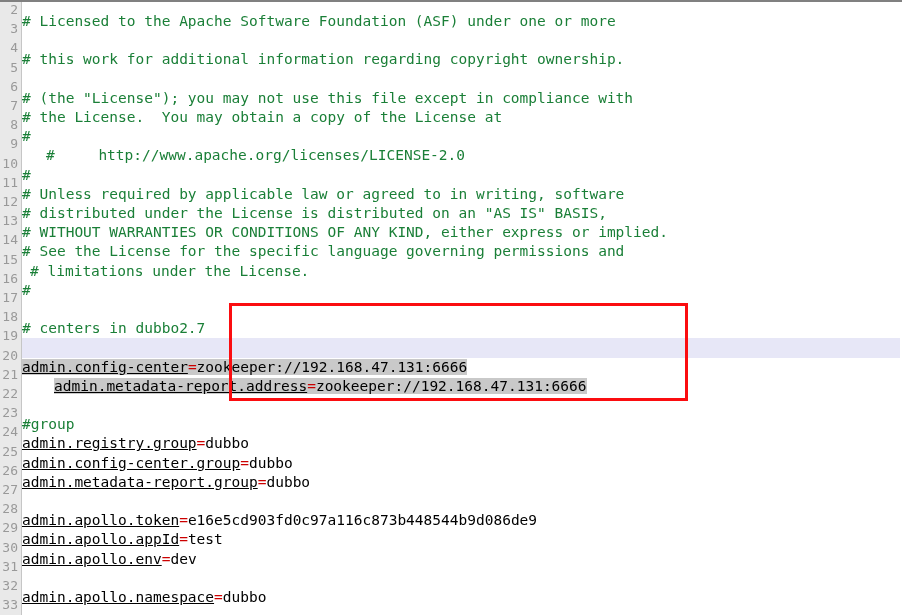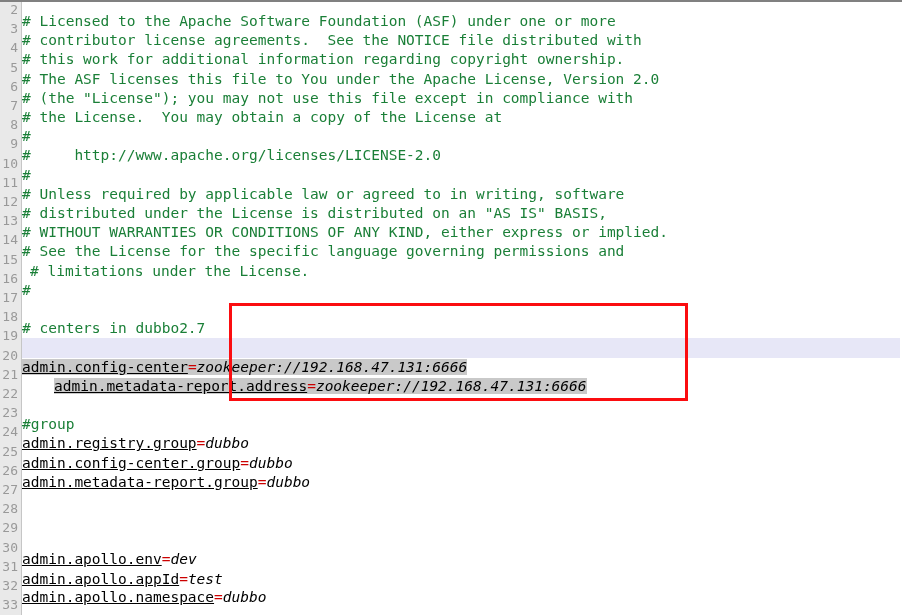--- a/index.html
+++ b/index.html
@@ -86,21 +86,21 @@
   }
 
   .line .txt {
     position: relative;
     display: inline;
   }
 
   .cmt { color: #1a7f37; }
   .eq  { color: #cc0000; }
   .key { color: #000000; text-decoration: underline; }
-  .val { color: #000000; font-style: italic; }
+  .val { color: #000000; }
 
   
   .sel {
     background: #c9c9c9;
   }
 
   
   .red-box {
     position: absolute;
     border: 3px solid #fb0d10;
@@ -156,47 +156,46 @@
       <div class="gutter-num" style="top: 499.2px; right: 3px;">28</div>
       <div class="gutter-num" style="top: 518.4px; right: 3px;">29</div>
       <div class="gutter-num" style="top: 537.6px; right: 3px;">30</div>
       <div class="gutter-num" style="top: 556.8px; right: 3px;">31</div>
       <div class="gutter-num" style="top: 576px; right: 3px;">32</div>
       <div class="gutter-num" style="top: 595.2px; right: 3px;">33</div>
     </div>
 
   <div class="code-area" id="code-area">
       <div class="line" style="top: 0px;"><span class="cmt txt"># Licensed to the Apache Software Foundation (ASF) under one or more</span></div>
-      <div class="line" style="top: 19.2px;"><span class="cmt txt"># contributor license agreements.  See the NOTICE file distributed with</span></div>
       <div class="line" style="top: 38.4px;"><span class="cmt txt"># this work for additional information regarding copyright ownership.</span></div>
-      <div class="line" style="top: 57.6px;"><span class="cmt txt"># The ASF licenses this file to You under the Apache License, Version 2.0</span></div>
       <div class="line" style="top: 76.8px;"><span class="cmt txt"># (the "License"); you may not use this file except in compliance with</span></div>
       <div class="line" style="top: 96px;"><span class="cmt txt"># the License.  You may obtain a copy of the License at</span></div>
       <div class="line" style="top: 115.2px;"><span class="cmt txt">#</span></div>
-      <div class="line" style="top: 134.4px;"><span class="cmt txt">#     http://www.apache.org/licenses/LICENSE-2.0</span></div>
+      <div class="line" style="top: 134.4px; margin-left: 24px;"><span class="cmt txt">#     http://www.apache.org/licenses/LICENSE-2.0</span></div>
       <div class="line" style="top: 153.6px;"><span class="cmt txt">#</span></div>
       <div class="line" style="top: 172.8px;"><span class="cmt txt"># Unless required by applicable law or agreed to in writing, software</span></div>
       <div class="line" style="top: 192px;"><span class="cmt txt"># distributed under the License is distributed on an "AS IS" BASIS,</span></div>
       <div class="line" style="top: 230.4px;"><span class="cmt txt"># See the License for the specific language governing permissions and</span></div>
       <div class="line" style="top: 211.2px;"><span class="cmt txt"># WITHOUT WARRANTIES OR CONDITIONS OF ANY KIND, either express or implied.</span></div>
       <div class="line" style="top: 249.6px; padding-left: 8px;"><span class="cmt txt"># limitations under the License.</span></div>
       <div class="line" style="top: 268.8px;"><span class="cmt txt">#</span></div>
       <div class="line" style="top: 288px;">&nbsp;</div>
       <div class="line" style="top: 307.2px;"><span class="cmt txt"># centers in dubbo2.7</span></div>
       <div class="curline-band" style="top: 326.4px; left: -22px; background: rgb(231, 231, 247);"></div>
       <div class="line" style="top: 326.4px;"><span class="txt sel" style="background: rgb(201, 201, 201);"><span class="key">admin.registry.address</span><span class="eq" style="color: rgb(204, 0, 0);">=</span><span class="val">zookeeper://192.168.47.131:6666</span></span></div>
       <div class="line" style="top: 345.6px;"><span class="txt sel" style="background: rgb(201, 201, 201);"><span class="key">admin.config-center</span><span class="eq" style="color: rgb(204, 0, 0);">=</span><span class="val">zookeeper://192.168.47.131:6666</span></span></div>
       <div class="line" style="top: 364.8px; padding-left: 32px;"><span class="txt sel" style="background: rgb(201, 201, 201);"><span class="key">admin.metadata-report.address</span><span class="eq" style="color: rgb(204, 0, 0);">=</span><span class="val">zookeeper://192.168.47.131:6666</span></span></div>
       <div class="line" style="top: 384px;">&nbsp;</div>
       <div class="line" style="top: 403.2px; text-align: right;"><span class="cmt txt">#group</span></div>
       <div class="line" style="top: 422.4px;"><span class="txt"><span class="key">admin.registry.group</span><span class="eq" style="color: rgb(204, 0, 0);">=</span><span class="val">dubbo</span></span></div>
       <div class="line" style="top: 441.6px;"><span class="txt"><span class="key">admin.config-center.group</span><span class="eq" style="color: rgb(204, 0, 0);">=</span><span class="val">dubbo</span></span></div>
       <div class="line" style="top: 460.8px;"><span class="txt"><span class="key">admin.metadata-report.group</span><span class="eq" style="color: rgb(204, 0, 0);">=</span><span class="val">dubbo</span></span></div>
       <div class="line" style="top: 480px;">&nbsp;</div>
-      <div class="line" style="top: 518.4px; margin-top: 40px;"><span class="txt"><span class="key">admin.apollo.appId</span><span class="eq" style="color: rgb(204, 0, 0);">=</span><span class="val">test</span></span></div>
+      <div class="line" style="top: 499.2px;"><span class="txt"><span class="key">admin.apollo.token</span><span class="eq" style="color: rgb(204, 0, 0);">=</span><span class="val">e16e5cd903fd0c97a116c873b448544b9d086de9</span></span></div>
+      <div class="line" style="top: 518.4px;"><span class="txt"><span class="key">admin.apollo.appId</span><span class="eq" style="color: rgb(204, 0, 0);">=</span><span class="val">test</span></span></div>
       <div class="line" style="top: 537.6px;"><span class="txt"><span class="key">admin.apollo.env</span><span class="eq" style="color: rgb(204, 0, 0);">=</span><span class="val">dev</span></span></div>
       <div class="line" style="top: 576px;"><span class="txt"><span class="key">admin.apollo.namespace</span><span class="eq" style="color: rgb(204, 0, 0);">=</span><span class="val">dubbo</span></span></div>
       <div class="line" style="top: 595.2px;">&nbsp;</div>
     </div>
 
   <div class="red-box" id="red-box" style="left: 229px; top: 303px; width: 459px; height: 98px; border-color: rgb(251, 13, 16);"></div>
 
   <div class="right-rail"></div>
 </div>
 

